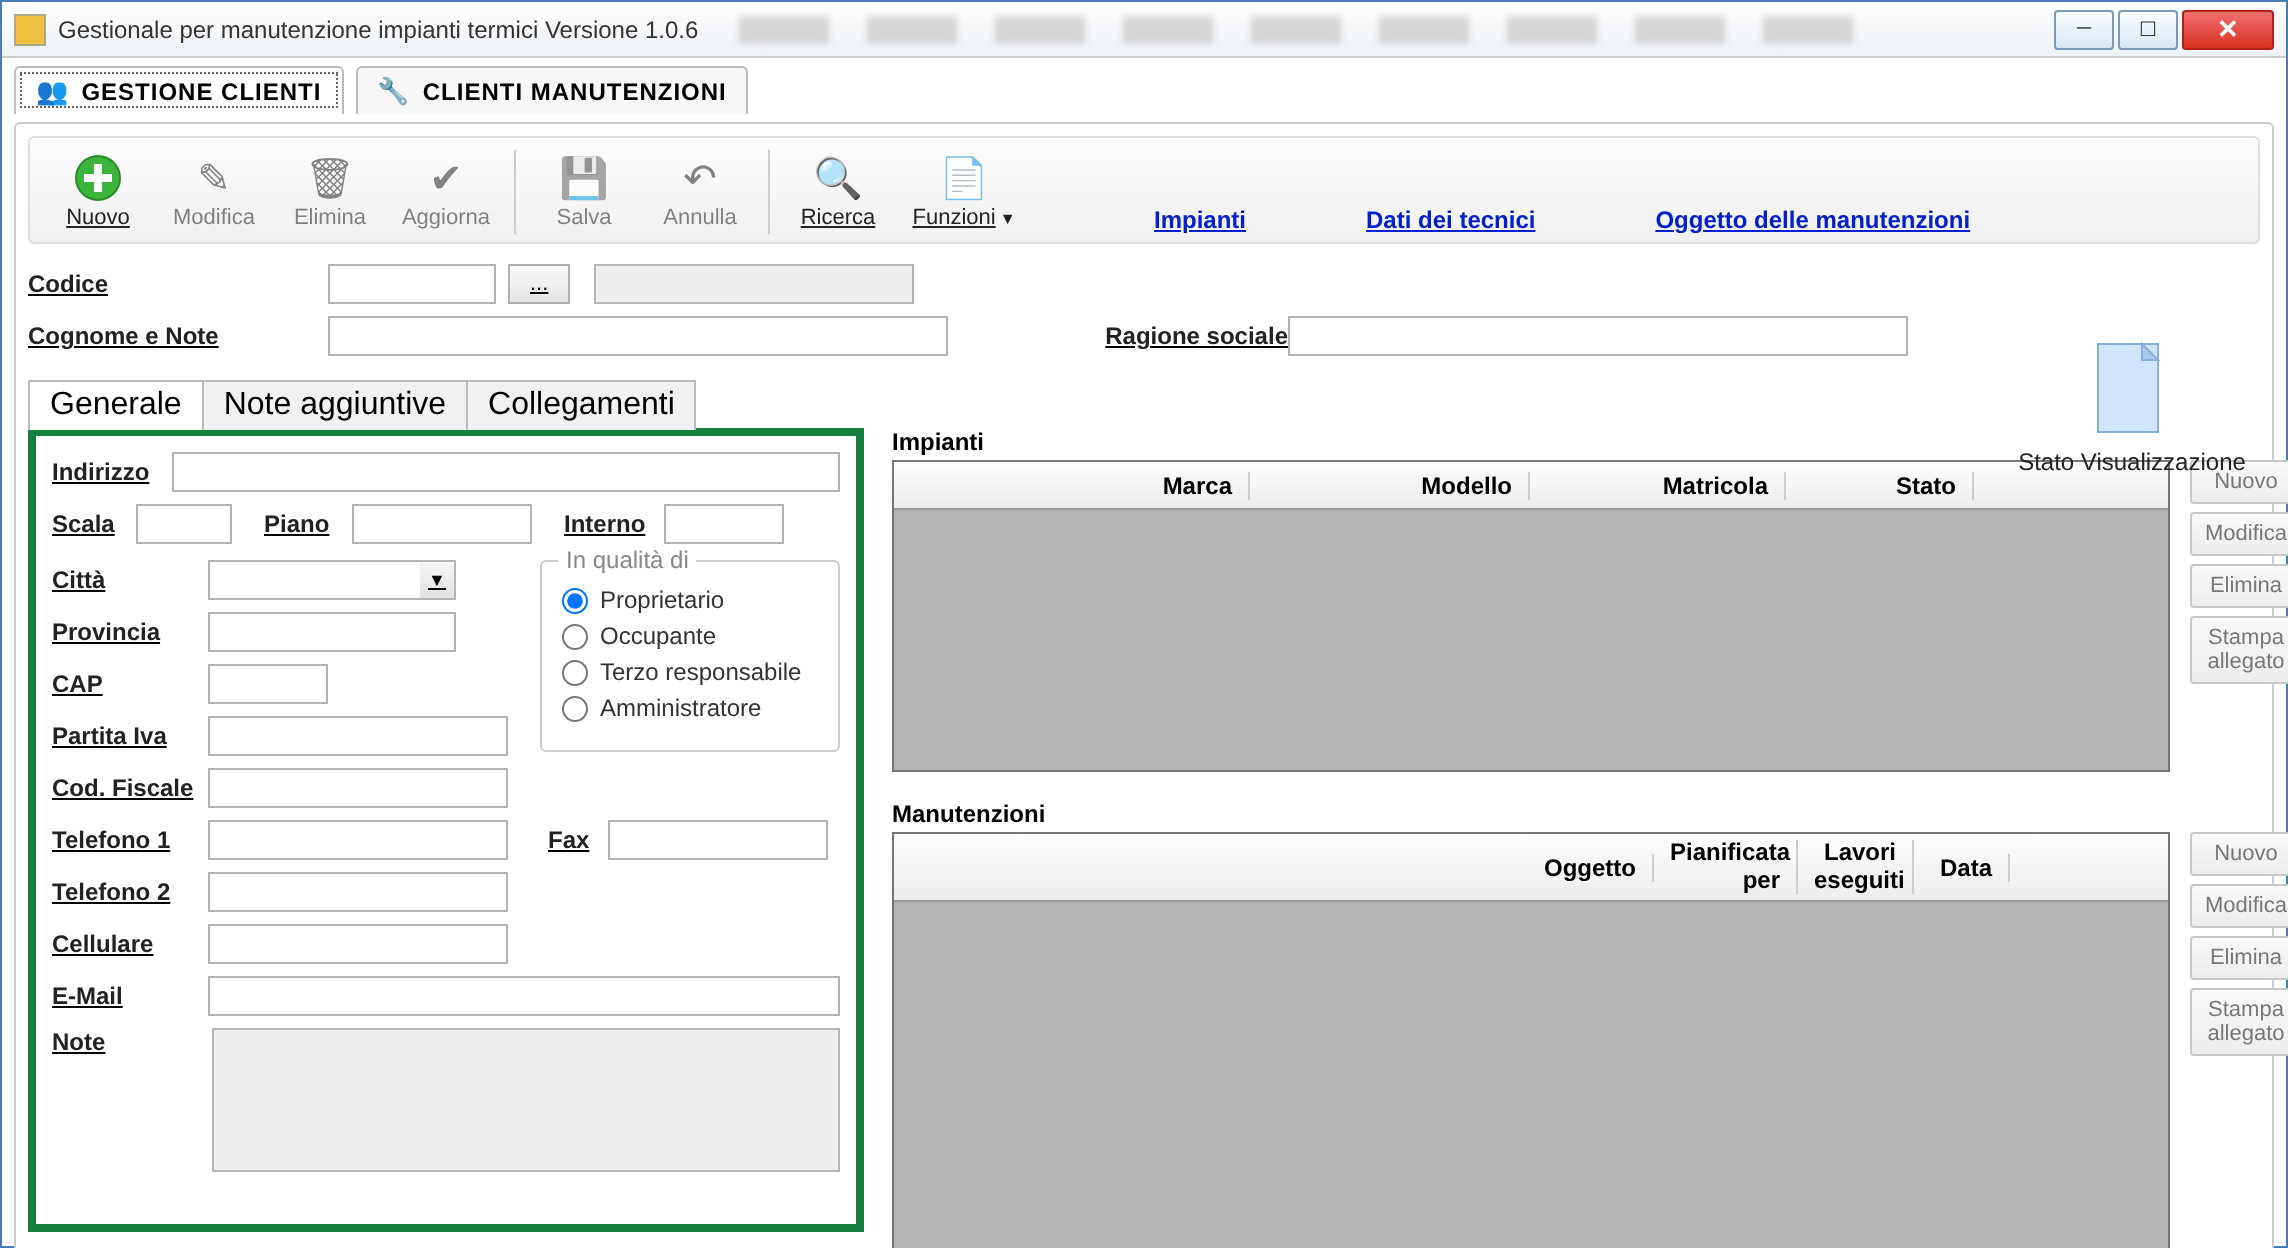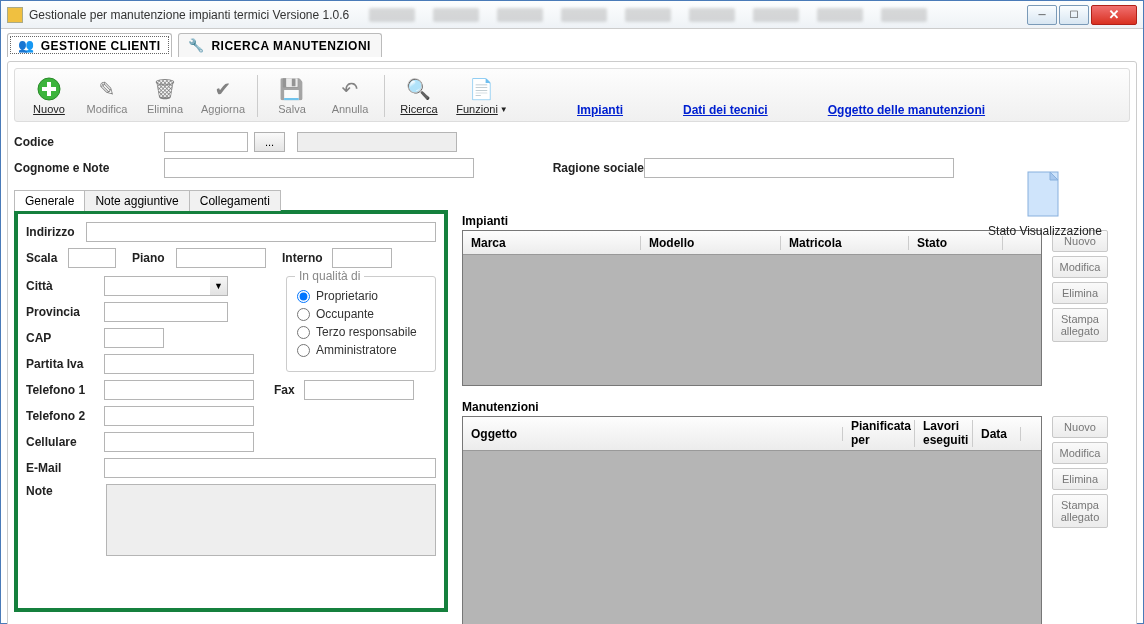--- a/index.html
+++ b/index.html
@@ -27,38 +27,38 @@
   .tbtn.disabled { opacity:.55; }
   .tbtn u { text-decoration:underline; }
   .tsep { width:1px; height:42px; background:#ccc; margin:0 4px; }
   .tlinks { flex:1; display:flex; gap:60px; padding-left:60px; font-size:12px; }
   .tlinks a { color:#0020d0; text-decoration:underline; font-weight:bold; }
 
   .content { display:flex; gap:14px; }
   .leftcol { width:434px; }
   .rightcol { flex:1; position:relative; }
 
-  .frow { display:flex; align-items:center; margin-bottom:6px; font-size:12px; }
+  .frow { display:flex; align-items:center; margin-bottom:6px; font-size:12px;text-decoration:underline; }
   .flabel { font-weight:bold; color:#222; }
   .finput { height:20px; border:1px solid #b5b5b5; background:#fff; padding:0 4px; font-size:12px; }
   .finput.ro { background:#eee; }
   .fbtn { height:20px; border:1px solid #b0b0b0; background:linear-gradient(#fafafa,#e4e4e4); padding:0 10px; font-size:11px; }
 
   .subtabs { display:flex; margin-top:6px; }
-  .subtab { padding:3px 10px; font-size:12px; border:1px solid #bbb; background:#f1f1f1; border-bottom:none; margin-right:-1px; }
+  .subtab { padding:3px 10px; font-size:16px; border:1px solid #bbb; background:#f1f1f1; border-bottom:none; margin-right:-1px; }
   .subtab.active { background:#fff; font-weight:normal; position:relative; z-index:2; }
   .subpanel { border:4px solid #15803d; padding:8px 8px 10px 8px; min-height:402px; margin-top:-1px; background:#fff; }
 
   .grpbox { border:1px solid #ccc; border-radius:3px; padding:8px 10px 10px 10px; font-size:12px; position:relative; }
   .grpbox .legend { position:absolute; top:-8px; left:8px; background:#fff; padding:0 4px; color:#888; }
   .radio { display:flex; align-items:center; gap:6px; margin:4px 0; color:#333; }
   .radio input { margin:0; }
 
   .sectlabel { font-size:12px; font-weight:bold; margin-bottom:2px; }
-  .grid { border:1px solid #777; background:#b5b5b5; width:580px; }
+  .grid { border:1px solid #777; background:#b5b5b5; width:639px;text-align:right; }
   .ghead { display:flex; background:linear-gradient(#fdfdfd,#ececec); border-bottom:1px solid #999; height:24px; align-items:center; font-size:12px; }
   .gcol { border-right:1px solid #ccc; padding:0 8px; font-weight:bold; }
   .gbody { height:130px; background:#b5b5b5; }
   .grid2 .gbody { height:190px; }
 
   .sidebtns { position:absolute; right:0; width:56px; display:flex; flex-direction:column; gap:4px; }
   .sidebtn { font-size:11px; color:#777; border:1px solid #c8c8c8; background:linear-gradient(#fafafa,#ececec); padding:4px 0; text-align:center; border-radius:2px; }
 
   .statovis { position:absolute; top:-14px; right:10px; width:150px; text-align:center; font-size:12px; color:#222; }
   .docicon { width:42px; height:50px; margin:0 auto 4px auto; }
@@ -94,21 +94,21 @@
   </div>
 
   <div class="client">
     <div class="maintabs">
       <div class="maintab active">
         <span class="ticon">👥</span>
         <span>GESTIONE CLIENTI</span>
       </div>
       <div class="maintab">
         <span class="ticon">🔧</span>
-        <span>RICERCA MANUTENZIONI</span>
+        <span>CLIENTI MANUTENZIONI</span>
       </div>
     </div>
 
     <div class="panel">
 
       <div class="toolbar">
         <div class="tbtn">
           <div class="tic">
               <svg width="26" height="26">
                 <circle cx="13" cy="13" r="11" fill="#3cb43c" stroke="#2a8a2a"></circle>
@@ -205,20 +205,24 @@
                 <div class="frow">
                     <span class="flabel" style="width:78px;">Provincia</span>
                     <input class="finput" style="width: 124px;">
                   </div>
                 <div class="frow">
                     <span class="flabel" style="width:78px;">CAP</span>
                     <input class="finput" style="width: 60px;">
                   </div>
                 <div class="frow">
                     <span class="flabel" style="width:78px;">Partita Iva</span>
+                    <input class="finput" style="width: 150px;">
+                  </div>
+                <div class="frow">
+                    <span class="flabel" style="width:78px;">Cod. Fiscale</span>
                     <input class="finput" style="width: 150px;">
                   </div>
               </div>
               <div class="grpbox" style="width:150px;align-self:flex-start;">
                 <span class="legend">In qualità di</span>
                 <label class="radio">
                     <input type="radio" name="q" checked="" style="">
                     <span>Proprietario</span>
                   </label>
                 <label class="radio">

